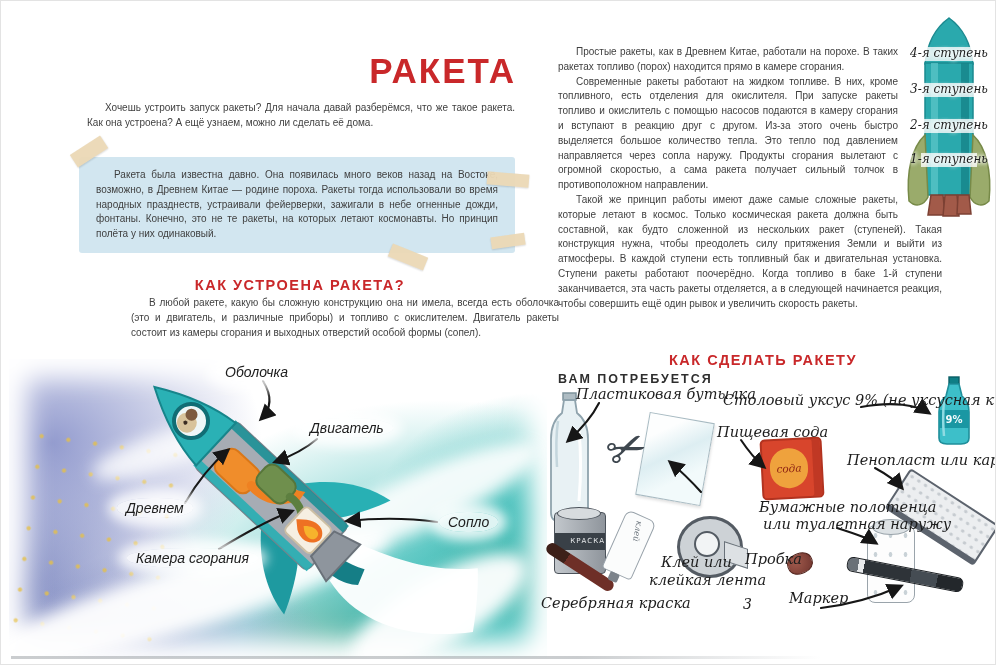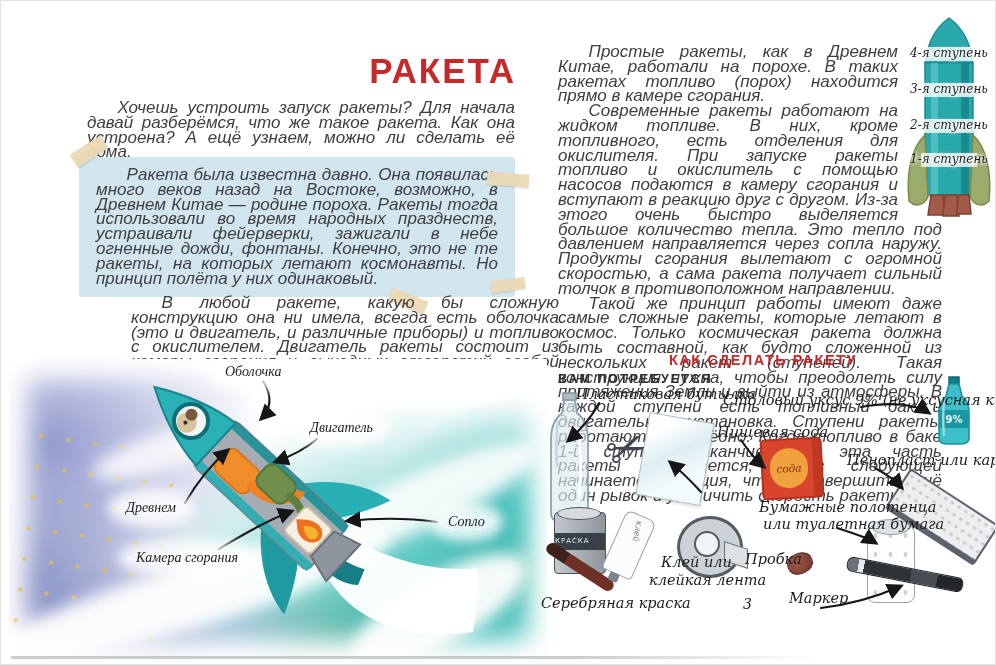--- a/index.html
+++ b/index.html
@@ -2,25 +2,25 @@
 <html><head>
 <meta charset="utf-8">
 <style>
   html,body{margin:0;padding:0;background:#fff;}
   .book{
     position:relative;width:996px;height:665px;box-sizing:border-box;
     background:#fff;border:1px solid #e3e3e3;overflow:hidden;
     font-family:"Liberation Sans",sans-serif;color:#3d3d3d;
   }
   
-  .body-text{font-size:17px;line-height:14.8px;text-align:justify;color:#3f3f3f;font-style:italic;}
+  .body-text{font-size:10px;line-height:14.8px;text-align:justify;color:#3f3f3f;}
   .body-text p{margin:0;text-indent:1.8em;}
   .red-h{color:#c9282a;font-weight:bold;letter-spacing:1.5px;text-align:center;
          font-family:"Liberation Sans",sans-serif;}
-  .lab{position:absolute;font-family:Liberation Serif, serif;font-style:italic;font-size:14px;
+  .lab{position:absolute;font-family:Liberation Sans, sans-serif;font-style:italic;font-size:14px;
        color:#1d1d1d;background:rgba(255,255,255,.82);border-radius:46%;padding:2px 9px;
        box-shadow:0 0 12px 9px rgba(255,255,255,.82);white-space:nowrap;z-index:6;}
   
   .lp-title{position:absolute;left:85px;top:50px;width:430px;text-align:right;
             font-size:35px;font-weight:bold;color:#c9282a;letter-spacing:2px;}
   .lp-intro{position:absolute;left:86px;top:100px;width:428px;}
   .note{position:absolute;left:78px;top:156px;width:436px;box-sizing:border-box;
         background:#d2e6f0;padding:11px 17px;border-radius:3px;}
   .tape{position:absolute;background:#ecd9b6;opacity:.95;box-shadow:0 1px 2px rgba(0,0,0,.15);}
   .tape.t1{left:-8px;top:-13px;width:36px;height:15px;transform:rotate(-33deg);}
@@ -85,21 +85,21 @@
      background-image:radial-gradient(#c9d2d7 1.6px,rgba(0,0,0,0) 2.2px);background-size:15px 19px;}
   .roll:before{content:"";position:absolute;left:4px;top:-7px;width:36px;height:14px;
      background:#dde2e5;border:1.5px solid #9aa4ab;border-radius:50%;}
   .cork{left:786px;top:552px;width:24px;height:19px;background:radial-gradient(circle at 35% 35%,#a05a4c,#6e332d);
      border:1.5px solid #54261f;border-radius:45%;transform:rotate(-22deg);}
   .paint-can{left:553px;top:511px;width:50px;height:60px;
      background:linear-gradient(90deg,#c2c7cc,#8f959c);border:1.5px solid #4c535b;border-radius:4px;}
   .paint-can:before{content:"";position:absolute;left:2px;top:-6px;width:42px;height:11px;
      background:#d7dbde;border:1.5px solid #4c535b;border-radius:50%;}
   .can-band{position:absolute;left:0;top:20px;width:100%;height:17px;background:#394047;
-     color:#e8eaec;font-size:7px;letter-spacing:1px;text-align:left;line-height:17px;
+     color:#e8eaec;font-size:7px;letter-spacing:1px;text-align:right;line-height:17px;
      text-transform:uppercase;font-family:"DejaVu Sans",sans-serif;}
   .brush{left:540px;top:560px;width:78px;height:12px;transform:rotate(33deg);
      background:linear-gradient(90deg,#3d2019 0 30%,#6e2f27 30%);border-radius:6px;}
   .glue-tube{left:612px;top:512px;width:30px;height:62px;transform:rotate(24deg);
      background:#fbfcfc;border:1.5px solid #98a2aa;border-radius:7px 7px 4px 4px;}
   .glue-tube:after{content:"";position:absolute;left:9px;bottom:-9px;width:10px;height:9px;
      background:#7c838b;border-radius:2px;}
   .glue-text{position:absolute;left:7px;top:10px;font-size:8.5px;color:#6b747c;
      font-family:"DejaVu Serif",serif;font-style:italic;transform:rotate(76deg);}
   .tape-roll{left:676px;top:515px;width:60px;height:56px;background:#cdd2d6;
@@ -131,20 +131,21 @@
   <div class="note">
     <span class="tape t1"></span>
     <span class="tape t2"></span>
     <span class="tape t3"></span>
     <span class="tape t4"></span>
     <div class="body-text">
         <p>Ракета была известна давно. Она появилась много веков назад на Востоке, возможно, в Древнем Китае — родине пороха. Ракеты тогда использовали во время народных празднеств, устраивали фейерверки, зажигали в небе огненные дожди, фонтаны. Конечно, это не те ракеты, на которых летают космонавты. Но принцип полёта у них одинаковый.</p>
       </div>
   </div>
 
+  <div class="lp-h2 red-h">КАК УСТРОЕНА РАКЕТА?</div>
   <div class="lp-body2 body-text">
     <p>В любой ракете, какую бы сложную конструкцию она ни имела, всегда есть оболочка (это и двигатель, и различные приборы) и топливо с окислителем. Двигатель ракеты состоит из камеры сгорания и выходных отверстий особой формы (сопел).</p>
   </div>
 
   <div class="illo">
     <div class="stars"></div>
     <div class="cloud c1"></div>
     <div class="cloud c2"></div>
     <div class="cloud c3"></div>
     <div class="cloud c4"></div>
@@ -213,21 +214,21 @@
   </div>
 
   <div class="rp-h1 red-h">КАК СДЕЛАТЬ РАКЕТУ</div>
   <div class="rp-h2">ВАМ ПОТРЕБУЕТСЯ</div>
 
   <span class="mat-lab" style="left:575px;top:385px">Пластиковая бутылка</span>
   <span class="mat-lab" style="left:722px;top:391px">Столовый уксус 9% (не уксусная кислота!)</span>
   <span class="mat-lab" style="left:716px;top:423px">Пищевая сода</span>
   <span class="mat-lab" style="left:846px;top:451px">Пенопласт или картон</span>
   <span class="mat-lab" style="left:758px;top:498px">Бумажные полотенца</span>
-  <span class="mat-lab" style="left:762px;top:515px">или туалетная бумага</span>
+  <span class="mat-lab" style="left:762px;top:515px">или туалетная наружу</span>
   <span class="mat-lab" style="left:744px;top:550px">Пробка</span>
   <span class="mat-lab" style="left:660px;top:553px">Клей или</span>
   <span class="mat-lab" style="left:648px;top:571px">клейкая лента</span>
   <span class="mat-lab" style="left:540px;top:594px">Серебряная краска</span>
   <span class="mat-lab" style="left:788px;top:589px">Маркер</span>
   <span class="pagenum">3</span>
 
   <svg class="item bottle-svg" width="50" height="134" viewBox="0 0 50 134">
     <rect x="18" y="2" width="13" height="7" fill="#aebcc3" stroke="#7e929c" stroke-width="1.5"></rect>
     <path d="M19,9 L30,9 L32,22 C40,28 43,36 43,48 L43,122 C43,128 39,131 33,131 L16,131 C10,131 6,128 6,122 L6,48 C6,36 9,28 17,22 Z" fill="rgba(219,233,238,0.65)" stroke="#8fa3ad" stroke-width="1.8"></path>

